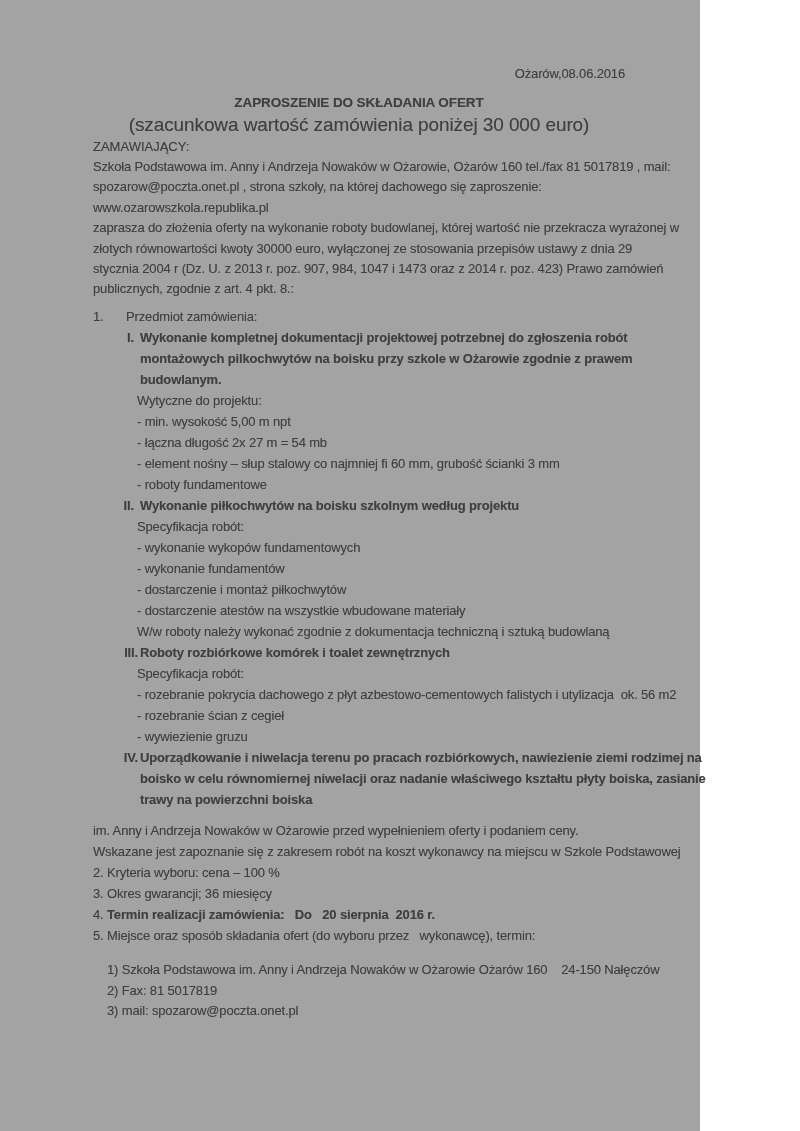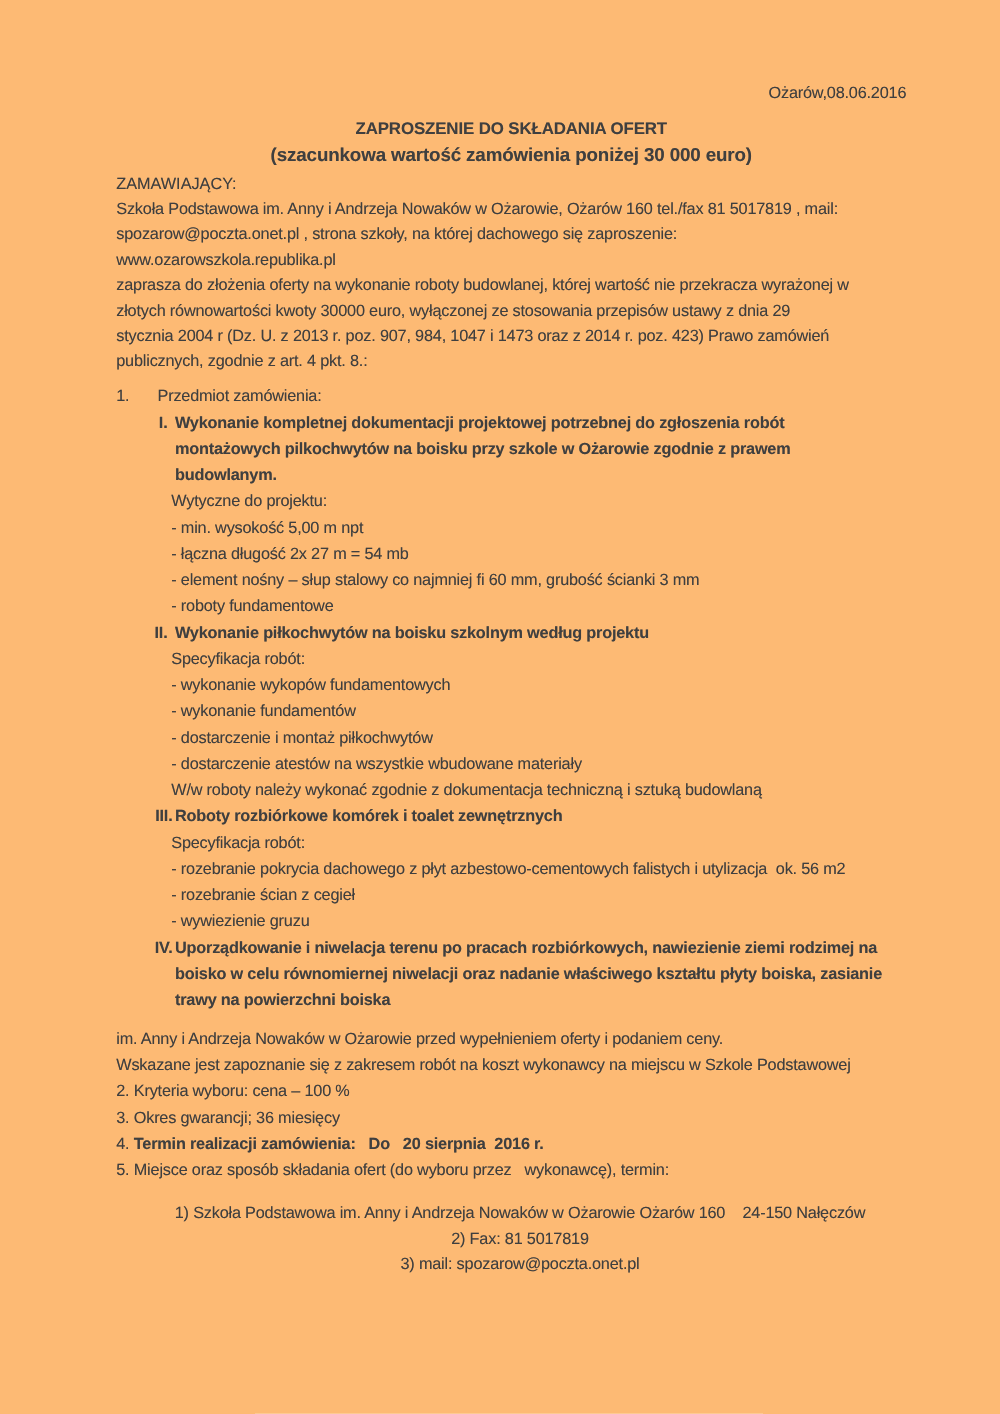--- a/index.html
+++ b/index.html
@@ -4,50 +4,50 @@
 <style>
   * { margin:0; padding:0; box-sizing:border-box; }
   html,body { background:#ffffff; }
   body {
     width:800px; height:1131px;
     font-family:"Liberation Sans", sans-serif;
     color:#3f3f3f;
     overflow:hidden;
   }
   .page {
-    width:800px; height:1131px;
-    background:#fdba74;
+    width:700px; height:1131px;
+    background:#a3a3a3;
     padding:64px 75px 0 93px;
     position:relative;
   }
   .line { white-space:pre; font-size:13px; line-height:21px; letter-spacing:-0.15px; }
   .soft { text-shadow:0 0 0.5px rgba(70,70,70,0.45); }
   .bold { font-weight:bold; }
   .date-line { text-align:right; font-size:13px; line-height:20px; }
   .doc-title { text-align:center; font-weight:bold; font-size:13.5px; line-height:22px; margin-top:8px; white-space:pre; letter-spacing:-0.1px; }
-  .doc-subtitle { text-align:center; font-weight:bold; font-size:15px; line-height:22px; white-space:pre; letter-spacing:-0.1px; }
+  .doc-subtitle { text-align:center; font-weight:normal; font-size:19px; line-height:22px; white-space:pre; letter-spacing:-0.1px; }
   .buyer { font-weight:normal; font-size:13px; line-height:21px; white-space:pre; }
   .intro .line { line-height:20.4px; }
   .gap-sm { height:6px; }
   .gap-md { height:10px; }
   .gap-lg { height:14px; }
   
   .num-row { display:flex; }
   .num-row .marker { width:33px; flex:0 0 33px; }
   
   .roman-block { position:relative; padding-left:47px; }
   .roman-marker {
     position:absolute; left:0; top:0; width:45px;
     text-align:right; font-weight:bold;
     font-size:13px; line-height:21px; letter-spacing:-0.15px; white-space:pre;
   }
   .roman-marker.gapped { padding-right:4px; }
   .sub-block { padding-left:44px; }
   .closing .line { line-height:21px; }
-  .contact-block { padding-left:14px;text-align:center; }
+  .contact-block { padding-left:14px; }
   .contact-block .line { line-height:20.7px; }
 </style>
 </head>
 <body>
 
 <div class="page soft">
 
   <div class="date-line line">Ożarów,08.06.2016</div>
 
   <div class="doc-title">ZAPROSZENIE DO SKŁADANIA OFERT</div>

